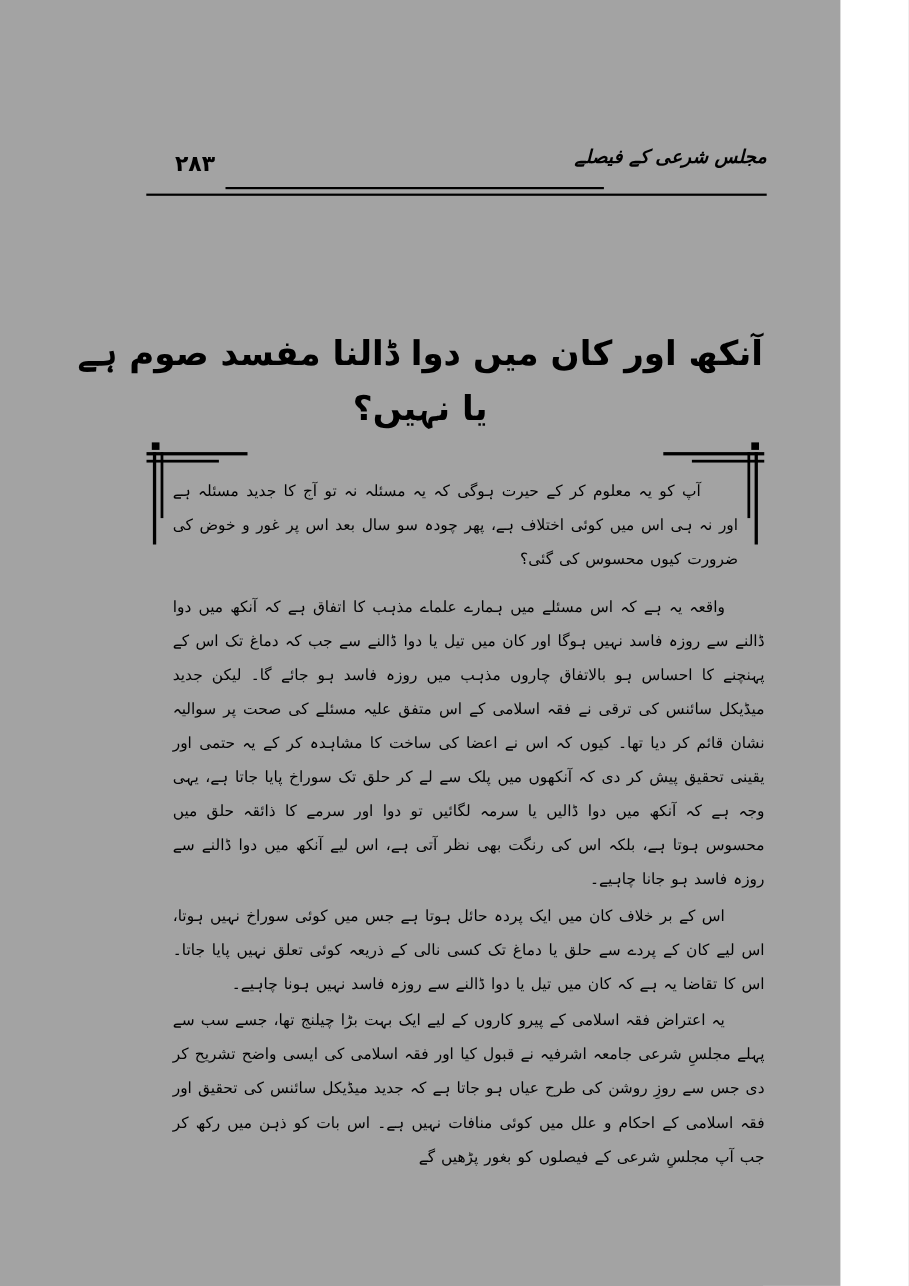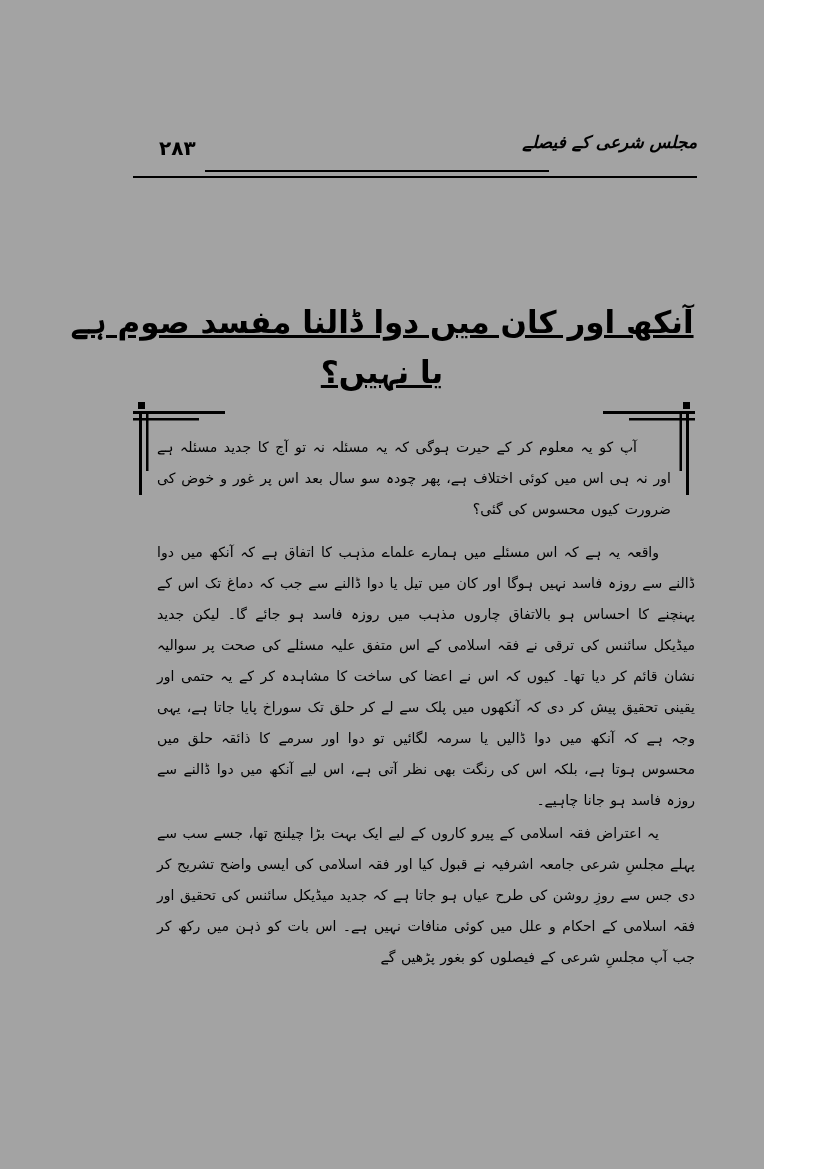--- a/index.html
+++ b/index.html
@@ -42,21 +42,20 @@
   
   .article-title {
     position: absolute;
     top: 298px; left: 60px; right: 60px;
     margin: 0;
     direction: rtl;
     text-align: center;
     font-size: 31px;
     font-weight: bold;
     line-height: 1.6;
-    text-decoration: underline;
   }
 
   
   .content {
     position: absolute;
     top: 402px; left: 133px;
     width: 562px;
     direction: rtl;
   }
   .quote-frame {
@@ -110,16 +109,17 @@
         <rect x="5" y="0" width="7" height="7"></rect>
         <rect x="0" y="9" width="92" height="3"></rect>
         <rect x="0" y="16" width="66" height="2.5"></rect>
         <rect x="6" y="9" width="3" height="84"></rect>
         <rect x="13" y="9" width="2.5" height="60"></rect>
       </svg>
       <p class="quote-text">آپ کو یہ معلوم کر کے حیرت ہوگی کہ یہ مسئلہ نہ تو آج کا جدید مسئلہ ہے اور نہ ہی اس میں کوئی اختلاف ہے، پھر چودہ سو سال بعد اس پر غور و خوض کی ضرورت کیوں محسوس کی گئی؟</p>
     </div>
 
     <p class="para">واقعہ یہ ہے کہ اس مسئلے میں ہمارے علماے مذہب کا اتفاق ہے کہ آنکھ میں دوا ڈالنے سے روزہ فاسد نہیں ہوگا اور کان میں تیل یا دوا ڈالنے سے جب کہ دماغ تک اس کے پہنچنے کا احساس ہو بالاتفاق چاروں مذہب میں روزہ فاسد ہو جائے گا۔ لیکن جدید میڈیکل سائنس کی ترقی نے فقہ اسلامی کے اس متفق علیہ مسئلے کی صحت پر سوالیہ نشان قائم کر دیا تھا۔ کیوں کہ اس نے اعضا کی ساخت کا مشاہدہ کر کے یہ حتمی اور یقینی تحقیق پیش کر دی کہ آنکھوں میں پلک سے لے کر حلق تک سوراخ پایا جاتا ہے، یہی وجہ ہے کہ آنکھ میں دوا ڈالیں یا سرمہ لگائیں تو دوا اور سرمے کا ذائقہ حلق میں محسوس ہوتا ہے، بلکہ اس کی رنگت بھی نظر آتی ہے، اس لیے آنکھ میں دوا ڈالنے سے روزہ فاسد ہو جانا چاہیے۔</p>
+    <p class="para">اس کے بر خلاف کان میں ایک پردہ حائل ہوتا ہے جس میں کوئی سوراخ نہیں ہوتا، اس لیے کان کے پردے سے حلق یا دماغ تک کسی نالی کے ذریعہ کوئی تعلق نہیں پایا جاتا۔ اس کا تقاضا یہ ہے کہ کان میں تیل یا دوا ڈالنے سے روزہ فاسد نہیں ہونا چاہیے۔</p>
     <p class="para">یہ اعتراض فقہ اسلامی کے پیرو کاروں کے لیے ایک بہت بڑا چیلنج تھا، جسے سب سے پہلے مجلسِ شرعی جامعہ اشرفیہ نے قبول کیا اور فقہ اسلامی کی ایسی واضح تشریح کر دی جس سے روزِ روشن کی طرح عیاں ہو جاتا ہے کہ جدید میڈیکل سائنس کی تحقیق اور فقہ اسلامی کے احکام و علل میں کوئی منافات نہیں ہے۔ اس بات کو ذہن میں رکھ کر جب آپ مجلسِ شرعی کے فیصلوں کو بغور پڑھیں گے</p>
 
   </main>
 </div>
 
 </body></html>

